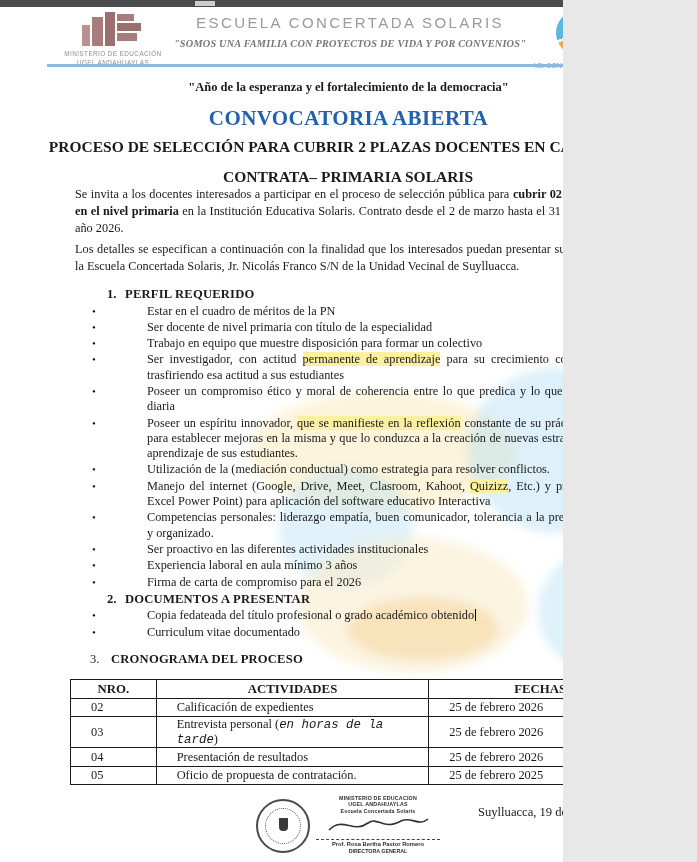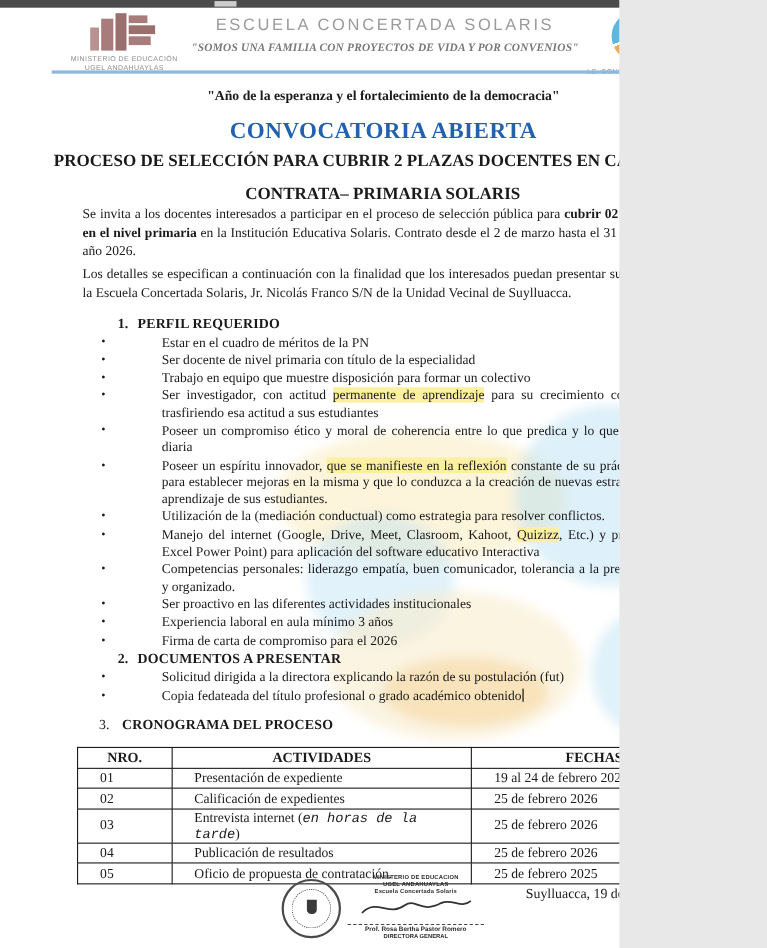--- a/index.html
+++ b/index.html
@@ -148,56 +148,51 @@
           <li><span>Competencias personales: liderazgo empatía, buen comunicador, tolerancia a la presión, planificado y organizado.</span></li>
           <li><span>Ser proactivo en las diferentes actividades institucionales</span></li>
           <li><span>Experiencia laboral en aula mínimo 3 años</span></li>
           <li><span>Firma de carta de compromiso para el 2026</span></li>
         </ul>
         <div class="sec-head tight">
           <span class="sec-num">2.</span>
           <span class="sec-title">DOCUMENTOS A PRESENTAR</span>
         </div>
         <ul class="bullets">
-          <li><span>Solicitud dirigida a la directora explicando la razón de su postulación (fut)</span></li>
           <li><span>Copia fedateada del título profesional o grado académico obtenido</span><span class="caret"></span></li>
+          <li><span>Curriculum vitae documentado</span></li>
         </ul>
         <div class="sec-head small-indent">
           <span class="sec-num">3.</span>
           <span class="sec-title">CRONOGRAMA DEL PROCESO</span>
         </div>
       </div>
 
     <table class="cron" id="cron-table">
       <thead>
         <tr>
           <th class="c-nro">NRO.</th>
           <th class="c-act">ACTIVIDADES</th>
           <th class="c-fec">FECHAS</th>
         </tr>
       </thead>
       <tbody>
           <tr>
-            <td class="c-nro">01</td>
-            <td class="c-act"><span>Presentación de expediente</span></td>
-            <td class="c-fec">19 al 24 de febrero 2026</td>
-          </tr>
-          <tr>
             <td class="c-nro">02</td>
             <td class="c-act"><span>Calificación de expedientes</span></td>
             <td class="c-fec">25 de febrero 2026</td>
           </tr>
           <tr>
             <td class="c-nro">03</td>
-            <td class="c-act"><span>Entrevista internet (</span><span class="i">en horas de la tarde</span><span>)</span></td>
+            <td class="c-act"><span>Entrevista personal (</span><span class="i">en horas de la tarde</span><span>)</span></td>
             <td class="c-fec">25 de febrero 2026</td>
           </tr>
           <tr>
             <td class="c-nro">04</td>
-            <td class="c-act"><span>Publicación de resultados</span></td>
+            <td class="c-act"><span>Presentación de resultados</span></td>
             <td class="c-fec">25 de febrero 2026</td>
           </tr>
           <tr>
             <td class="c-nro">05</td>
             <td class="c-act"><span>Oficio de propuesta de contratación.</span></td>
             <td class="c-fec">25 de febrero 2025</td>
           </tr>
         </tbody>
     </table>
   </div>

